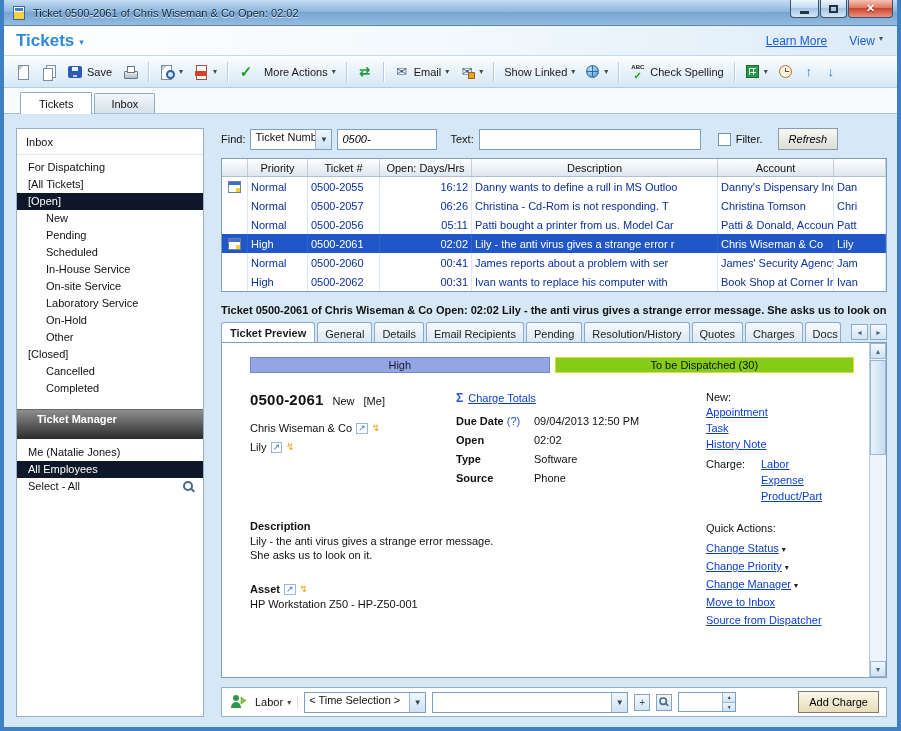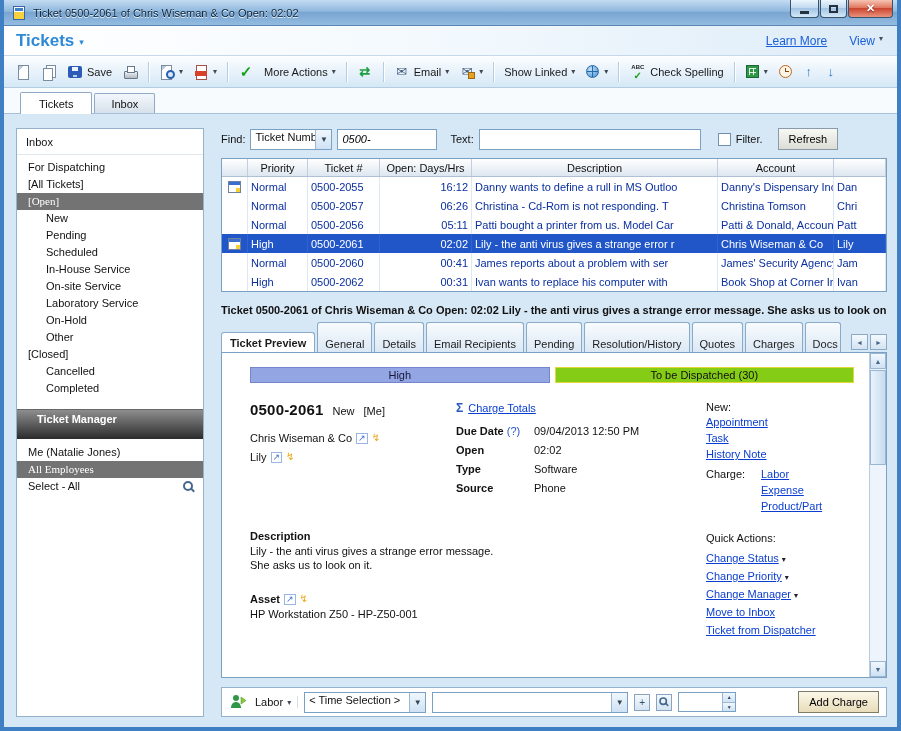--- a/index.html
+++ b/index.html
@@ -85,59 +85,59 @@
   .mtab { padding:4px 16px 3px; border:1px solid #90aac6; border-bottom:none; border-radius:2px 2px 0 0;
           background:linear-gradient(#f2f7fb,#d7e1eb); cursor:default; }
   .mtab.active { background:#fff; padding:5px 18px 4px; position:relative; top:1px; }
 
   
   .content { display:flex; gap:17px; padding:14px 10px 10px 12px; height:614px; border-top:1px solid #a6c2da; }
   .sidebar { width:188px; background:#fff; border:1px solid #95b2cc; padding:4px 0; flex:none; }
   .side-head { padding:3px 9px 6px; border-bottom:1px solid #e2e8ef; margin-bottom:4px; }
   .side-item { height:17px; line-height:17px; padding-left:11px; white-space:nowrap; cursor:default; }
   .side-item.lvl1 { padding-left:29px; }
-  .side-item.sel { background:#737373; color:#fff;font-family:Liberation Serif, serif; }
+  .side-item.sel { background:#0f172a; color:#fff; }
   .mgr-head { margin:12px 0 5px; height:30px; line-height:18px; background:linear-gradient(#8e8e8e,#2b2b2b);
               color:#fff; font-weight:bold; padding-left:20px; border-top:1px solid #666; }
   .side-item.split { display:flex; justify-content:space-between; align-items:center; padding-right:8px; }
   .ic-mag { width:12px; height:12px; position:relative; flex:none; }
   .ic-mag::before { content:""; position:absolute; left:0; top:0; width:6px; height:6px; border:2px solid #47688c; border-radius:50%; }
   .ic-mag::after { content:""; position:absolute; left:7px; top:8px; width:5px; height:2px; background:#47688c; transform:rotate(45deg); }
 
   .main { flex:1; min-width:0; display:flex; flex-direction:column; }
 
   
   .findbar { display:flex; align-items:center; gap:5px; height:22px; margin-bottom:8px; }
   .combo { background:#fff; border:1px solid #7aa0c4; height:21px; display:flex; align-items:stretch; }
   .combo .val { padding:1px 4px 0; flex:1; white-space:nowrap; overflow:hidden; }
   .combo .dd { width:16px; border-left:1px solid #9ab8d4; background:linear-gradient(#f0f7fd,#cfe2f4);
                display:flex; align-items:center; justify-content:center; font-size:8px; color:#345; cursor:default; }
   .tinput { background:#fff; border:1px solid #7aa0c4; height:21px; padding:0 4px; font:inherit; }
   .checkbox { width:13px; height:13px; background:#fff; border:1px solid #7090b0; margin-left:12px; }
   .btn { height:22px; border:1px solid #8a9aa8; background:linear-gradient(#f8f8f4,#dcded6); padding:0 10px; font:inherit; cursor:default; }
-  .btn.refresh { margin-left:10px; margin-right:24px; }
+  .btn.refresh { margin-left:10px; margin-right:24px;font-style:italic; }
 
   
   .grid { background:#fff; border:1px solid #7aa0c4; margin-bottom:10px; }
   .grow { display:grid; grid-template-columns:26px 60px 72px 92px 246px 116px 1fr; height:19px; }
   .grow .cell { display:flex; align-items:center; padding:0 3px; color:#0a2f9e; white-space:nowrap;
                 overflow:hidden; border-right:1px solid #dce8f4; }
   .grid-head { background:linear-gradient(#ffffff,#dde6f0); border-bottom:1px solid #b0c0d4; height:18px; }
   .grid-head .cell { justify-content:center; color:#101010; border-right:1px solid #c2cedd; }
   .cell.num { justify-content:flex-end; }
   .grow.sel { background:#2156c8; }
   .grow.sel .cell { color:#fff; border-right-color:#2f64cf; }
   .ic-flag { width:13px; height:12px; position:relative; margin:0 auto; }
   .ic-flag::before { content:""; position:absolute; inset:0; background:linear-gradient(#3a6fd0 0 3px,#fff 3px); border:1px solid #6e82a0; }
   .ic-flag::after { content:""; position:absolute; right:1px; bottom:1px; width:4px; height:4px; background:#f8d030; }
 
   
   .detail-title { font-weight:bold; white-space:nowrap; overflow:hidden; margin:2px 0 6px; flex:none; }
   .dtabs { display:flex; align-items:flex-end; gap:2px; flex:none; }
-  .dtab { padding:15px 7px 2px; background:linear-gradient(#f8fbfe,#dbe8f4); border:1px solid #8aaac8; border-bottom:none;
+  .dtab { padding:5px 7px 2px; background:linear-gradient(#f8fbfe,#dbe8f4); border:1px solid #8aaac8; border-bottom:none;
           border-radius:3px 3px 0 0; color:#1c1c1c; white-space:nowrap; cursor:default; }
   .dtab.active { background:#fff; font-weight:bold; padding:4px 8px 3px; }
   .dtab.cut { max-width:36px; overflow:hidden; }
   .tab-scroll { margin-left:auto; display:flex; gap:2px; padding-bottom:2px; }
   .tsbtn { width:17px; height:16px; border:1px solid #8aaac8; background:linear-gradient(#f4f9fd,#d4e4f2);
            font-size:7px; color:#46688a; display:flex; align-items:center; justify-content:center; cursor:default; }
 
   
   .preview { position:relative; background:#fff; border:1px solid #7aa0c4; flex:1; overflow:hidden; margin-bottom:9px; }
   .preview-inner { position:absolute; inset:0 18px 0 0; padding:14px 14px 0 28px; overflow:hidden; }
@@ -517,21 +517,21 @@
                 <span class="ic-bolt">↯</span>
               </div>
               <div>HP Workstation Z50 - HP-Z50-001</div>
             </div>
             <div class="colBR qa">
               <div class="qa-label">Quick Actions:</div>
               <span class="link"><span>Change Status</span><span class="qcaret">▾</span></span>
               <span class="link"><span>Change Priority</span><span class="qcaret">▾</span></span>
               <span class="link"><span>Change Manager</span><span class="qcaret">▾</span></span>
               <span class="link">Move to Inbox</span>
-              <span class="link">Ticket from Dispatcher</span>
+              <span class="link">Source from Dispatcher</span>
             </div>
           </div>
         </div>
         <div class="scroll">
           <div class="sb up">▲</div>
           <div class="thumb"></div>
           <div class="sb down">▼</div>
         </div>
       </div>
 

